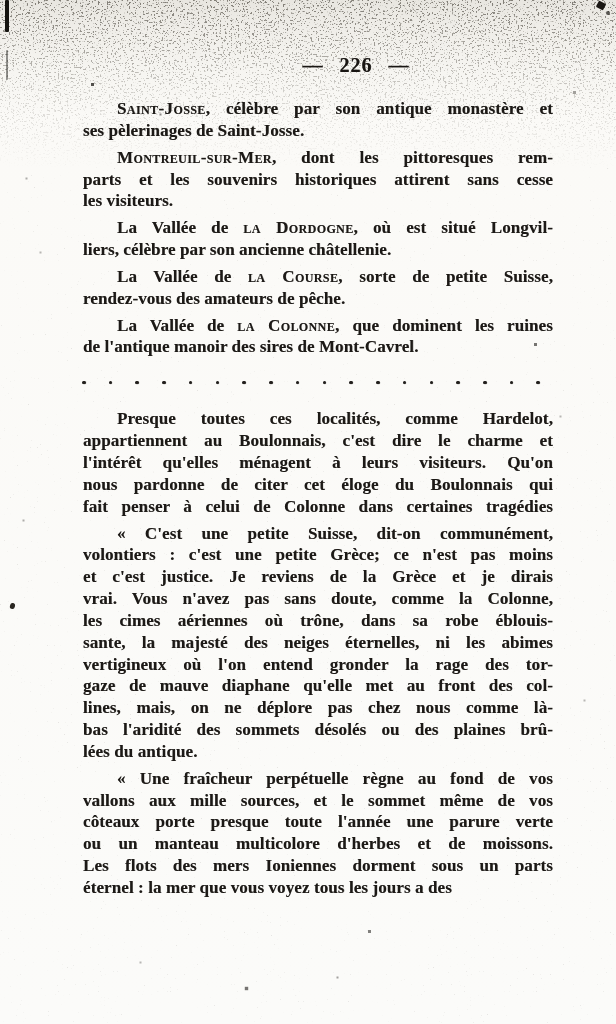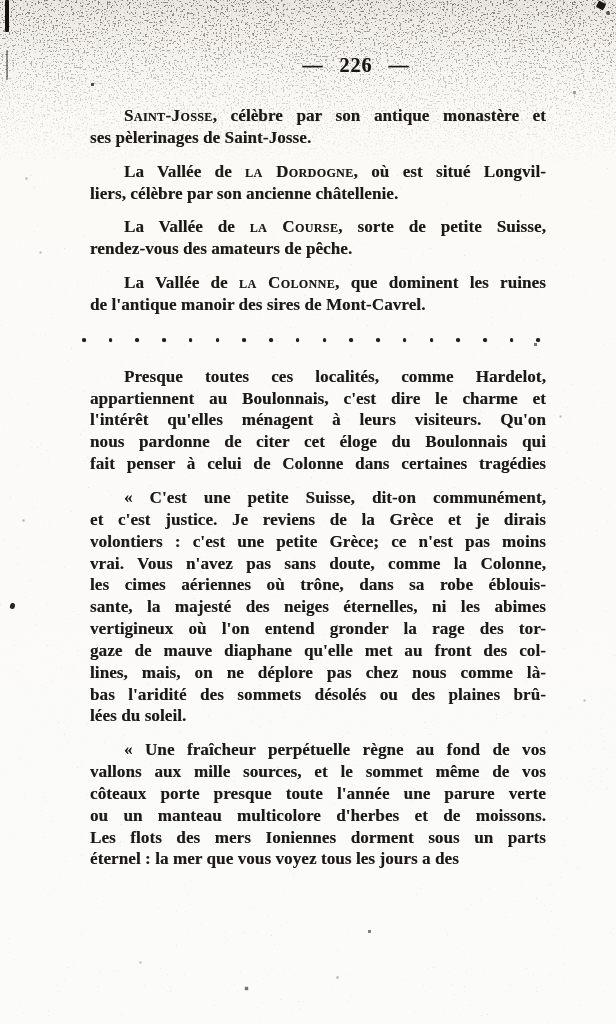--- a/index.html
+++ b/index.html
@@ -25,21 +25,21 @@
     font-size:20px;font-weight:bold;letter-spacing:1px;word-spacing:10px;
     color:#191613;text-shadow:.3px .3px .4px rgba(25,22,19,.55);padding-left:48px;
   }
   
   .text-column{
     position:absolute;left:78px;top:93px;width:480px;
     font-size:17px;font-weight:bold;
     text-shadow:.3px .3px .35px rgba(28,25,22,.5);
     letter-spacing:.1px;
   }
-  .para{margin:12px;}
+  .para{margin:5px;}
   .line{
     height:21.85px;line-height:21.85px;white-space:normal;
     text-align:justify;text-align-last:justify;overflow:hidden;
   }
   .line.last{text-align-last:left;}
   .line.first{text-indent:34px;}
   .sc{font-variant:small-caps;letter-spacing:.4px;}
   
   .dot-row{
     display:flex;justify-content:space-between;align-items:center;
@@ -100,20 +100,25 @@
   <div class="specks"></div>
 
   <div class="page-number">— 226 —</div>
 
   <main class="text-column" id="text-column">
       <div class="para">
         <div class="line first"><span class="sc">Saint-Josse</span><span>, célèbre par son antique monastère et</span></div>
         <div class="line last"><span>ses pèlerinages de Saint-Josse.</span></div>
       </div>
       <div class="para">
+        <div class="line first"><span class="sc">Montreuil-sur-Mer</span><span>, dont les pittoresques rem-</span></div>
+        <div class="line"><span>parts et les souvenirs historiques attirent sans cesse</span></div>
+        <div class="line last"><span>les visiteurs.</span></div>
+      </div>
+      <div class="para">
         <div class="line first"><span>La Vallée de </span><span class="sc">la Dordogne</span><span>, où est situé Longvil-</span></div>
         <div class="line last"><span>liers, célèbre par son ancienne châtellenie.</span></div>
       </div>
       <div class="para">
         <div class="line first"><span>La Vallée de </span><span class="sc">la Course</span><span>, sorte de petite Suisse,</span></div>
         <div class="line last"><span>rendez-vous des amateurs de pêche.</span></div>
       </div>
       <div class="para">
         <div class="line first"><span>La Vallée de </span><span class="sc">la Colonne</span><span>, que dominent les ruines</span></div>
         <div class="line last"><span>de l'antique manoir des sires de Mont-Cavrel.</span></div>
@@ -140,30 +145,30 @@
       </div>
       <div class="para">
         <div class="line first"><span>Presque toutes ces localités, comme Hardelot,</span></div>
         <div class="line"><span>appartiennent au Boulonnais, c'est dire le charme et</span></div>
         <div class="line"><span>l'intérêt qu'elles ménagent à leurs visiteurs. Qu'on</span></div>
         <div class="line"><span>nous pardonne de citer cet éloge du Boulonnais qui</span></div>
         <div class="line"><span>fait penser à celui de Colonne dans certaines tragédies</span></div>
       </div>
       <div class="para">
         <div class="line first"><span>« C'est une petite Suisse, dit-on communément,</span></div>
+        <div class="line"><span>volontiers : c'est une petite Grèce; ce n'est pas moins</span></div>
         <div class="line"><span>et c'est justice. Je reviens de la Grèce et je dirais</span></div>
-        <div class="line"><span>volontiers : c'est une petite Grèce; ce n'est pas moins</span></div>
         <div class="line"><span>vrai. Vous n'avez pas sans doute, comme la Colonne,</span></div>
         <div class="line"><span>les cimes aériennes où trône, dans sa robe éblouis-</span></div>
         <div class="line"><span>sante, la majesté des neiges éternelles, ni les abimes</span></div>
         <div class="line"><span>vertigineux où l'on entend gronder la rage des tor-</span></div>
         <div class="line"><span>gaze de mauve diaphane qu'elle met au front des col-</span></div>
         <div class="line"><span>lines, mais, on ne déplore pas chez nous comme là-</span></div>
         <div class="line"><span>bas l'aridité des sommets désolés ou des plaines brû-</span></div>
-        <div class="line last"><span>lées du soleil.</span></div>
+        <div class="line last"><span>lées du antique.</span></div>
       </div>
       <div class="para">
         <div class="line first"><span>« Une fraîcheur perpétuelle règne au fond de vos</span></div>
         <div class="line"><span>vallons aux mille sources, et le sommet même de vos</span></div>
         <div class="line"><span>côteaux porte presque toute l'année une parure verte</span></div>
         <div class="line"><span>ou un manteau multicolore d'herbes et de moissons.</span></div>
         <div class="line"><span>Les flots des mers Ioniennes dorment sous un parts</span></div>
         <div class="line last"><span>éternel : la mer que vous voyez tous les jours a des</span></div>
       </div>
     </main>

